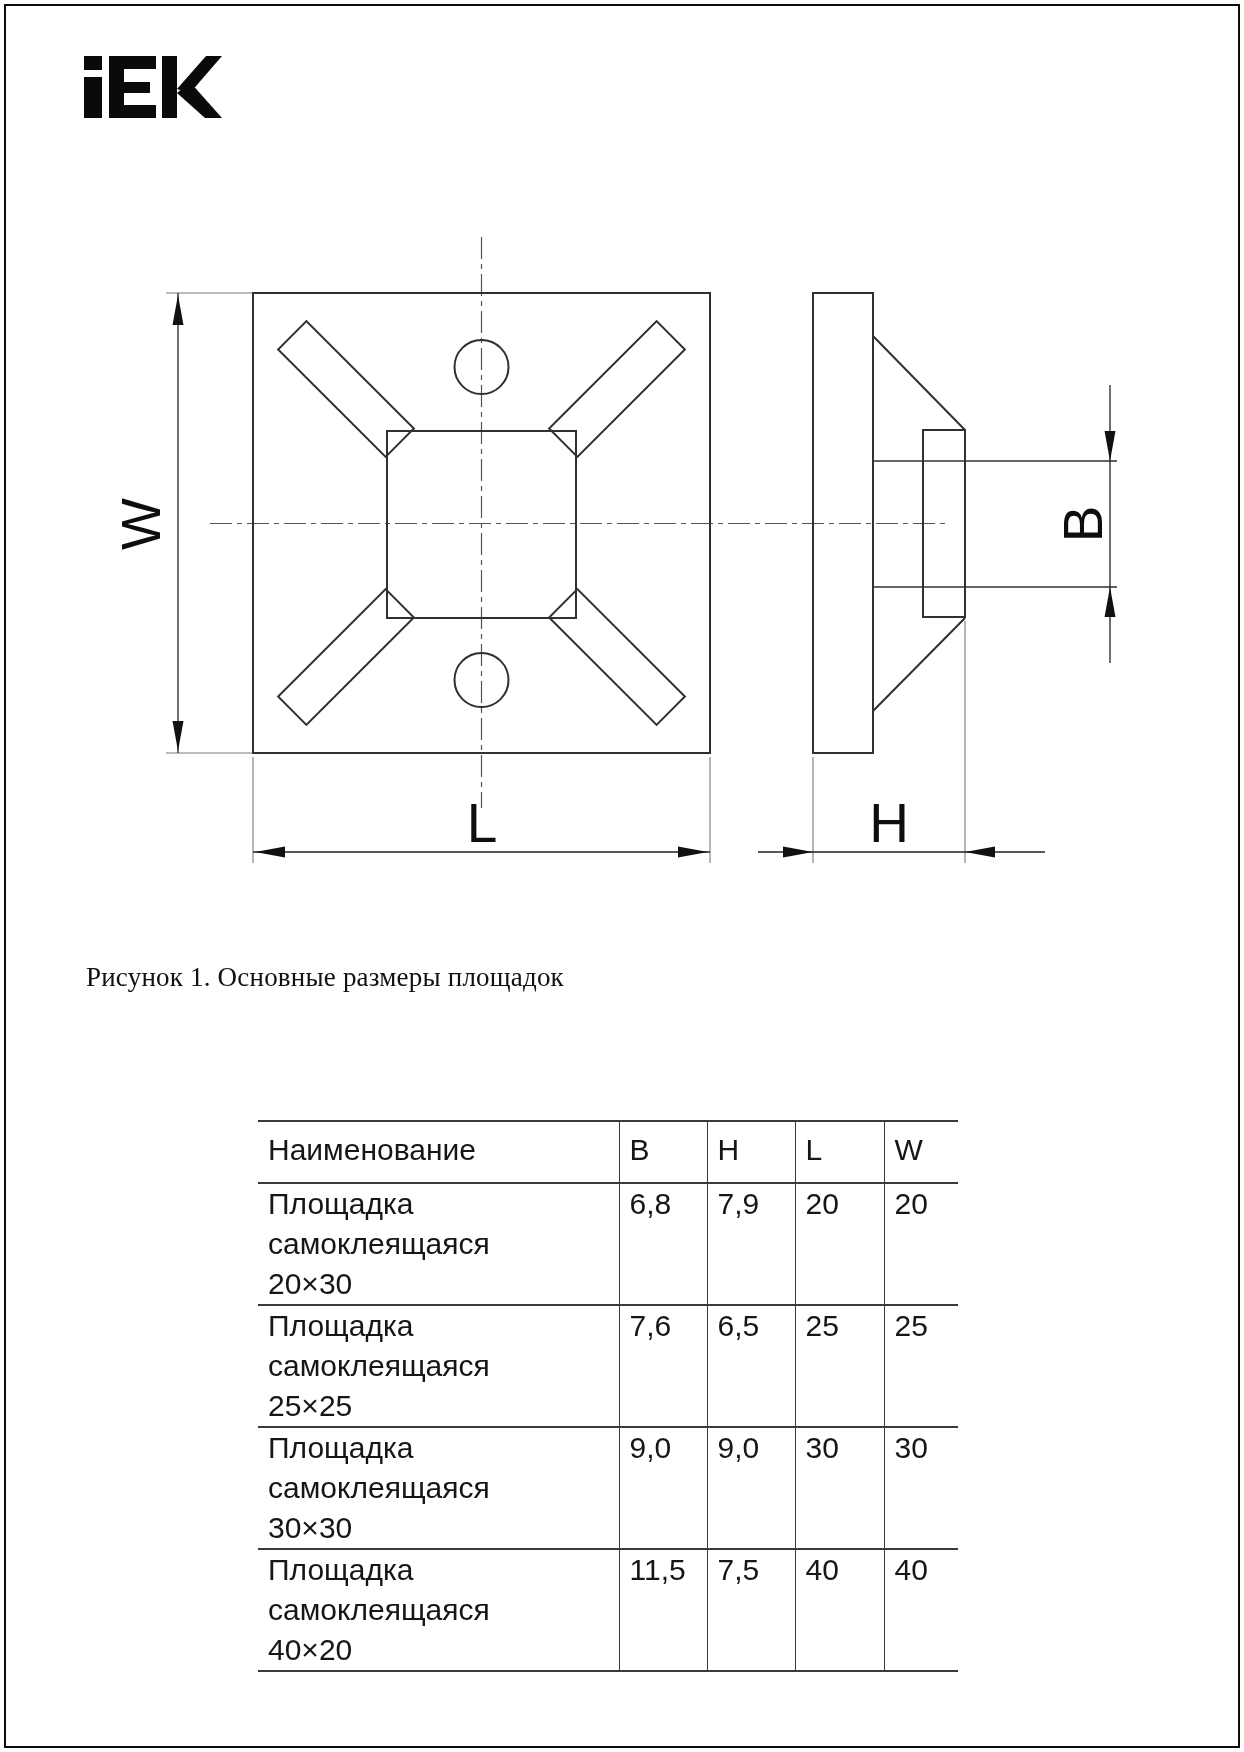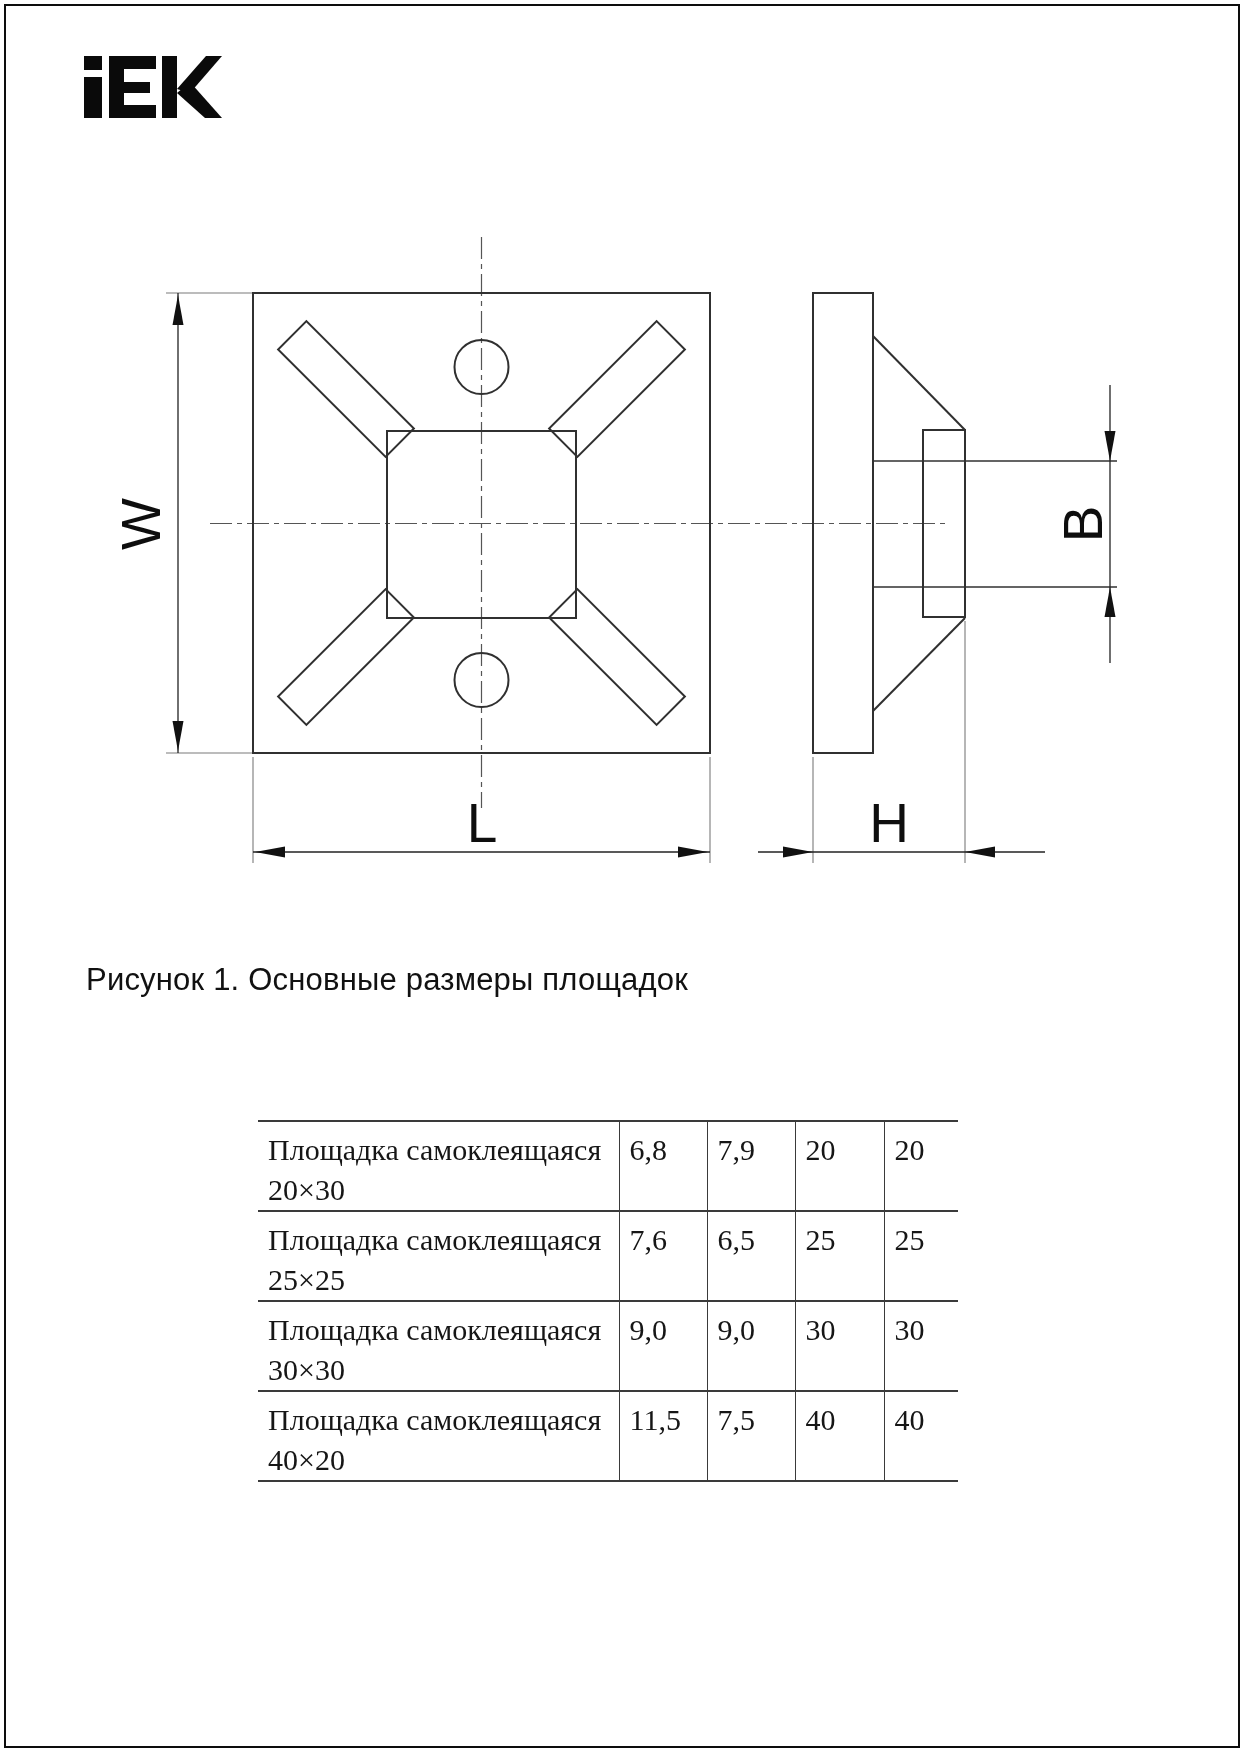--- a/index.html
+++ b/index.html
@@ -14,21 +14,21 @@
   .page-border{
     position:absolute;
     left:4px;top:4px;right:4px;bottom:4px;
     border:2px solid #0d0d0d;
     pointer-events:none;
   }
   .logo{position:absolute;left:84px;top:56px;}
   .drawing{position:absolute;left:0;top:0;}
   .caption{
     position:absolute;left:86px;top:962px;
-    font-size:31px;letter-spacing:.2px;
+    font-size:27px;letter-spacing:.2px;font-family:Liberation Serif, serif;
   }
   .units-note{
     position:absolute;top:1078px;left:258px;width:700px;
     font-size:27px;text-align:right;
   }
   table.dims{
     position:absolute;left:258px;top:1120px;
     border-collapse:collapse;
     width:700px;
     font-size:30px;color:#161616;
@@ -42,21 +42,21 @@
   table.dims tr{border-top:2px solid #3a3a3a;}
   table.dims tr.last{border-bottom:2px solid #3a3a3a;}
   table.dims td,table.dims th{
     padding:0 0 0 10px;text-align:left;font-weight:normal;
     vertical-align:top;
   }
   table.dims td+td,table.dims th+th{border-left:1.5px solid #3a3a3a;}
   table.dims tr.head{height:62px;}
   table.dims tr.head th{vertical-align:middle;padding-bottom:4px;}
   table.dims tr.row{height:90px;}
-  table.dims tr.row td{padding-top:8px;line-height:40px;font-family:Liberation Serif, serif;}
+  table.dims tr.row td{line-height:40px;}
   .nm{display:block;line-height:40px;}
   svg text{font-family:"Liberation Sans", sans-serif;}
 </style>
 </head>
 <body>
 
 <div class="page">
 
   <div class="page-border"></div>
 
@@ -140,20 +140,27 @@
 
   <table class="dims">
     <colgroup>
       <col class="c-name">
         <col class="c-b">
         <col class="c-h">
         <col class="c-l">
         <col class="c-w">
     </colgroup>
     <tbody>
+        <tr class="head">
+      <th>Наименование</th>
+      <th>B</th>
+      <th>H</th>
+      <th>L</th>
+      <th>W</th>
+    </tr>
     <tr class="row">
       <td>
         <span class="nm">Площадка самоклеящаяся</span>
         <span class="nm">20×30</span>
       </td>
       <td>6,8</td>
       <td>7,9</td>
       <td>20</td>
       <td>20</td>
     </tr>

